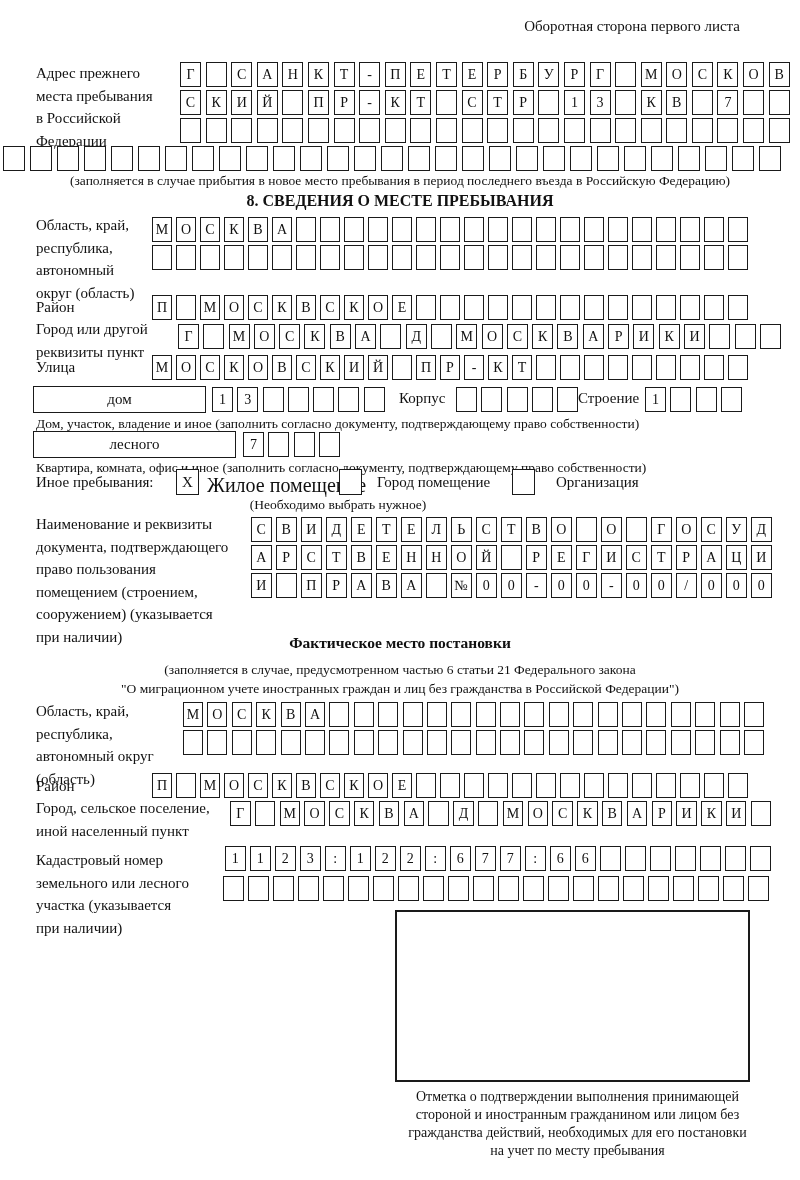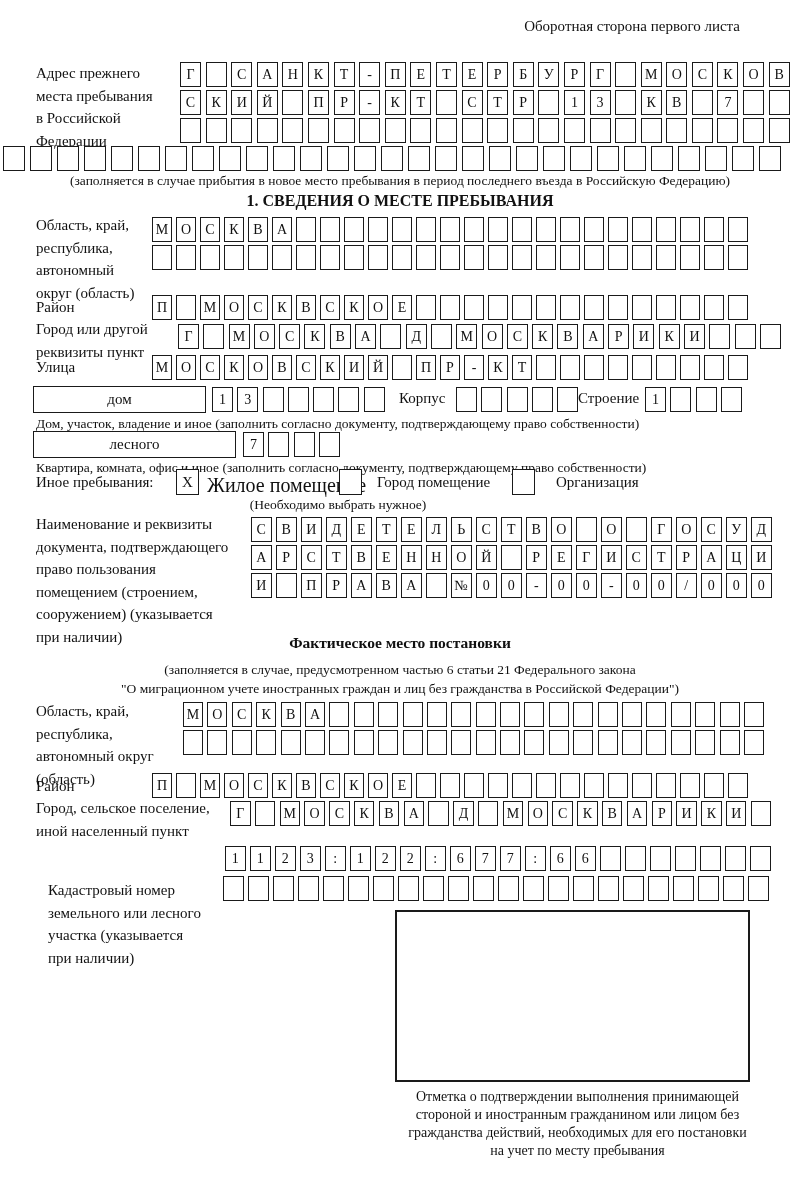--- a/index.html
+++ b/index.html
@@ -143,21 +143,21 @@
     <span class="cell" style="width: 22px;"></span>
     <span class="cell" style="width: 22px;"></span>
     <span class="cell" style="width: 22px;"></span>
     <span class="cell" style="width: 22px;"></span>
     <span class="cell" style="width: 22px;"></span>
     <span class="cell" style="width: 22px;"></span>
     <span class="cell" style="width: 22px;"></span>
   </div>
 <div class="abs cap center" style="top:173px;">(заполняется в случае прибытия в новое место пребывания в период последнего въезда в Российскую Федерацию)</div>
 
-<div class="abs title center" style="top:192px;">1. СВЕДЕНИЯ О МЕСТЕ ПРЕБЫВАНИЯ</div>
+<div class="abs title center" style="top:192px;">8. СВЕДЕНИЯ О МЕСТЕ ПРЕБЫВАНИЯ</div>
 
 <div class="abs lbl" style="left:36px;top:214px;">Область, край,
 республика,
 автономный
 округ (область)</div>
 <div class="grid" style="left: 152px; top: 217px; gap: 4px;">
     <span class="cell" style="width: 20px;">М</span>
     <span class="cell" style="width: 20px;">О</span>
     <span class="cell" style="width: 20px;">С</span>
     <span class="cell" style="width: 20px;">К</span>
@@ -529,21 +529,21 @@
     <span class="cell" style="width: 20.5px;">К</span>
     <span class="cell" style="width: 20.5px;">В</span>
     <span class="cell" style="width: 20.5px;">А</span>
     <span class="cell" style="width: 20.5px;">Р</span>
     <span class="cell" style="width: 20.5px;">И</span>
     <span class="cell" style="width: 20.5px;">К</span>
     <span class="cell" style="width: 20.5px;">И</span>
     <span class="cell" style="width: 20.5px;"></span>
   </div>
 
-<div class="abs lbl" style="left:36px;top:879px;margin-left:12px;">Кадастровый номер
+<div class="abs lbl" style="left:36px;top:849px;">Кадастровый номер
 земельного или лесного
 участка (указывается
 при наличии)</div>
 <div class="grid" style="left: 225px; top: 846px; gap: 4.5px;">
     <span class="cell" style="width: 20.5px;">1</span>
     <span class="cell" style="width: 20.5px;">1</span>
     <span class="cell" style="width: 20.5px;">2</span>
     <span class="cell" style="width: 20.5px;">3</span>
     <span class="cell" style="width: 20.5px;">:</span>
     <span class="cell" style="width: 20.5px;">1</span>

